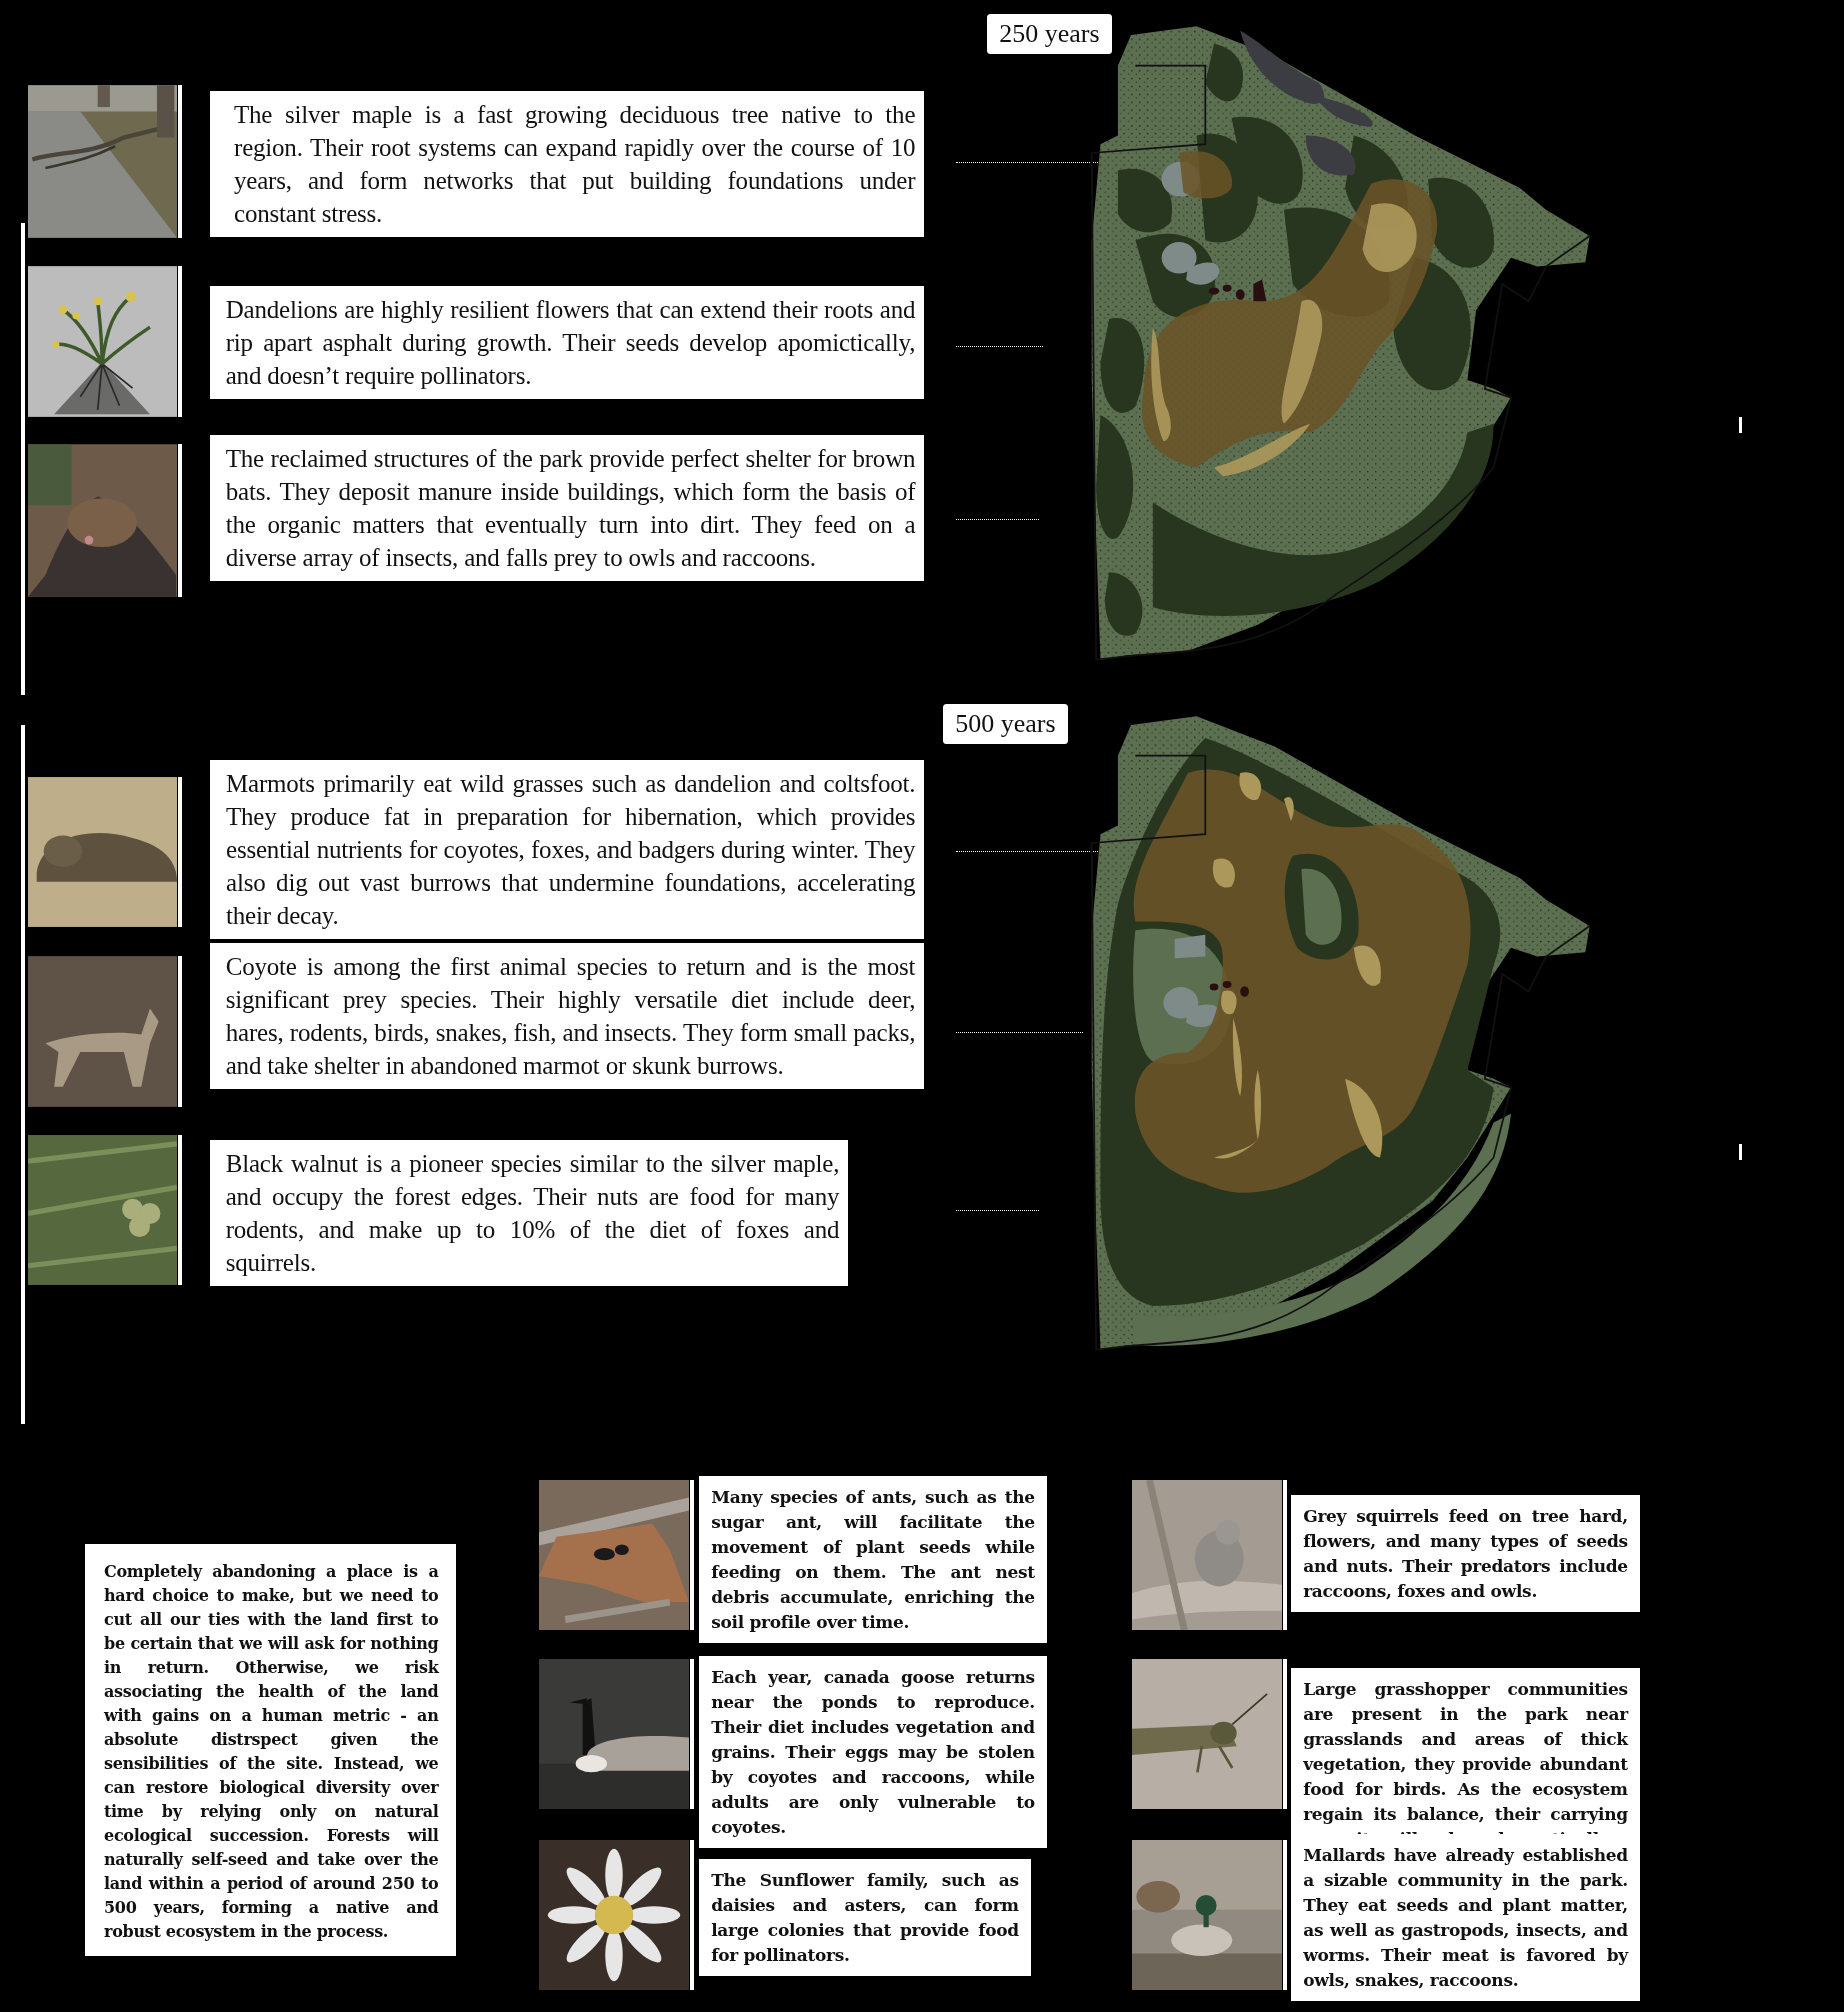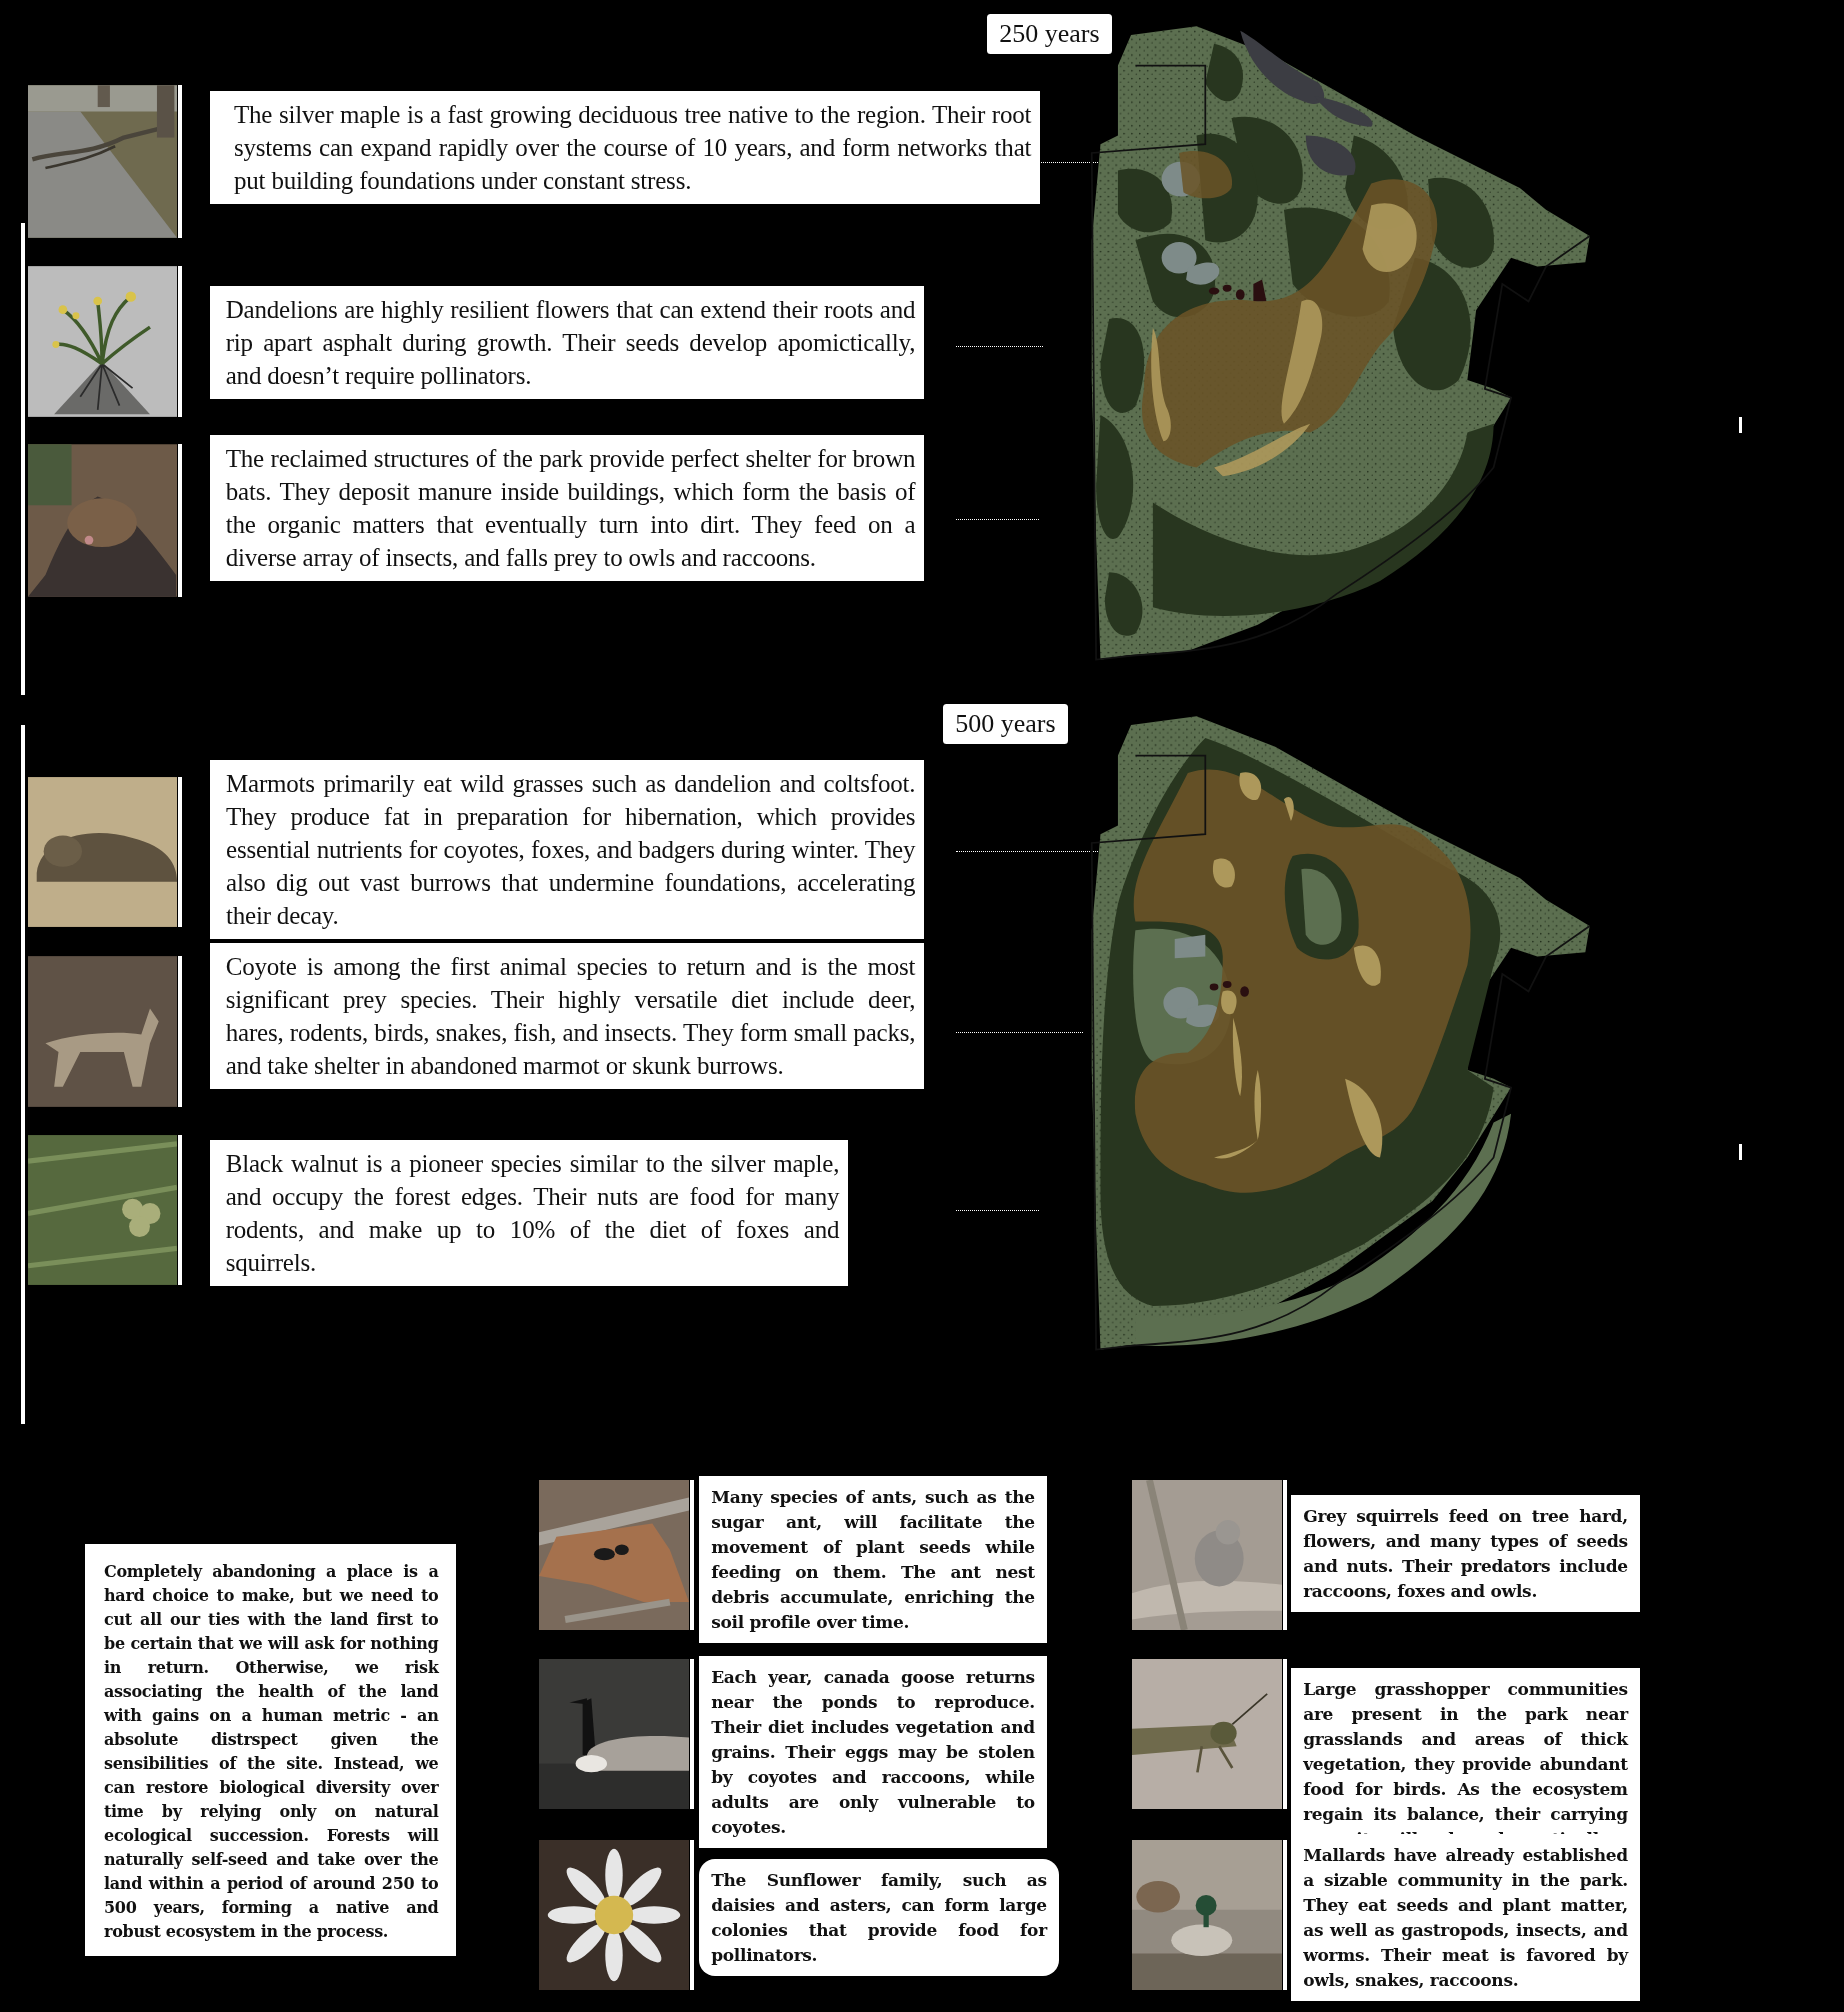--- a/index.html
+++ b/index.html
@@ -28,21 +28,21 @@
   <svg width="149" height="153" viewBox="0 0 171 175">
     <rect width="171" height="175" fill="#6f6a4f"></rect>
     <polygon points="0,30 60,30 171,175 0,175" fill="#8a8a86"></polygon>
     <polygon points="0,0 171,0 171,30 0,30" fill="#9a9a90"></polygon>
     <path d="M5,85 C40,75 70,80 110,60 L150,50" stroke="#4a453b" stroke-width="5" fill="none"></path>
     <path d="M20,95 C50,88 70,85 100,70" stroke="#3a362e" stroke-width="3" fill="none"></path>
     <rect x="148" y="0" width="20" height="60" fill="#5a5247"></rect>
     <rect x="80" y="0" width="14" height="25" fill="#625a4e"></rect>
   </svg>
 </div>
-<div class="card top" style="left:210px;top:91px;width:830px;padding-left:24px;">The silver maple is a fast growing deciduous tree native to the region. Their root systems can expand rapidly over the course of 10 years, and form networks that put building foundations under constant stress.</div>
+<div class="card top" style="left:210px;top:91px;width:714px;padding-left:24px;">The silver maple is a fast growing deciduous tree native to the region. Their root systems can expand rapidly over the course of 10 years, and form networks that put building foundations under constant stress.</div>
 
 <div class="photo" style="left:28px;top:266px;width:154px;height:151px;">
   <svg width="149" height="151" viewBox="0 0 171 173">
     <rect width="171" height="173" fill="#bcbcbc"></rect>
     <path d="M30,170 L85,110 L140,170 Z" fill="#6a6a68"></path>
     <path d="M85,112 L60,150 M85,112 L105,160 M85,112 L80,165 M85,112 L120,140" stroke="#2b2b2b" stroke-width="2"></path>
     <path d="M85,112 C70,80 55,60 40,50 M85,112 C90,70 100,50 118,35 M85,112 C85,80 82,60 80,40 M85,112 C110,90 125,80 140,70 M85,112 C60,95 45,88 32,90" stroke="#3f5a2a" stroke-width="4" fill="none"></path>
     <circle cx="40" cy="50" r="5" fill="#d9c34a"></circle>
       <circle cx="118" cy="35" r="6" fill="#d9c34a"></circle>
     <circle cx="80" cy="40" r="5" fill="#d9c34a"></circle>
@@ -235,21 +235,21 @@
       <ellipse cx="40" cy="86" rx="30" ry="10"></ellipse>
         <ellipse cx="132" cy="86" rx="30" ry="10"></ellipse>
       <ellipse cx="54" cy="54" rx="10" ry="30" transform="rotate(-45 54 54)"></ellipse>
       <ellipse cx="118" cy="118" rx="10" ry="30" transform="rotate(-45 118 118)"></ellipse>
       <ellipse cx="118" cy="54" rx="10" ry="30" transform="rotate(45 118 54)"></ellipse>
       <ellipse cx="54" cy="118" rx="10" ry="30" transform="rotate(45 54 118)"></ellipse>
     </g>
     <circle cx="86" cy="86" r="22" fill="#d4b850"></circle>
   </svg>
 </div>
-<div class="card bot" style="left:699px;top:1859px;width:360px;border-radius:16px;">The Sunflower family, such as daisies and asters, can form large colonies that provide food for pollinators.</div>
+<div class="card bot" style="left:699px;top:1859px;width:332px;">The Sunflower family, such as daisies and asters, can form large colonies that provide food for pollinators.</div>
 
 <div class="photo" style="left:1132px;top:1480px;width:155px;height:150px;">
   <svg width="150" height="150" viewBox="0 0 172 172">
     <rect width="172" height="172" fill="#a49c93"></rect>
     <path d="M0,130 C60,110 120,115 172,120 L172,150 C120,150 60,150 0,160 Z" fill="#c0b8ae"></path>
     <ellipse cx="100" cy="90" rx="28" ry="32" fill="#8f8b87"></ellipse>
     <ellipse cx="110" cy="60" rx="14" ry="14" fill="#9a9691"></ellipse>
     <path d="M20,0 L60,172" stroke="#8a8478" stroke-width="8"></path>
   </svg>
 </div>

